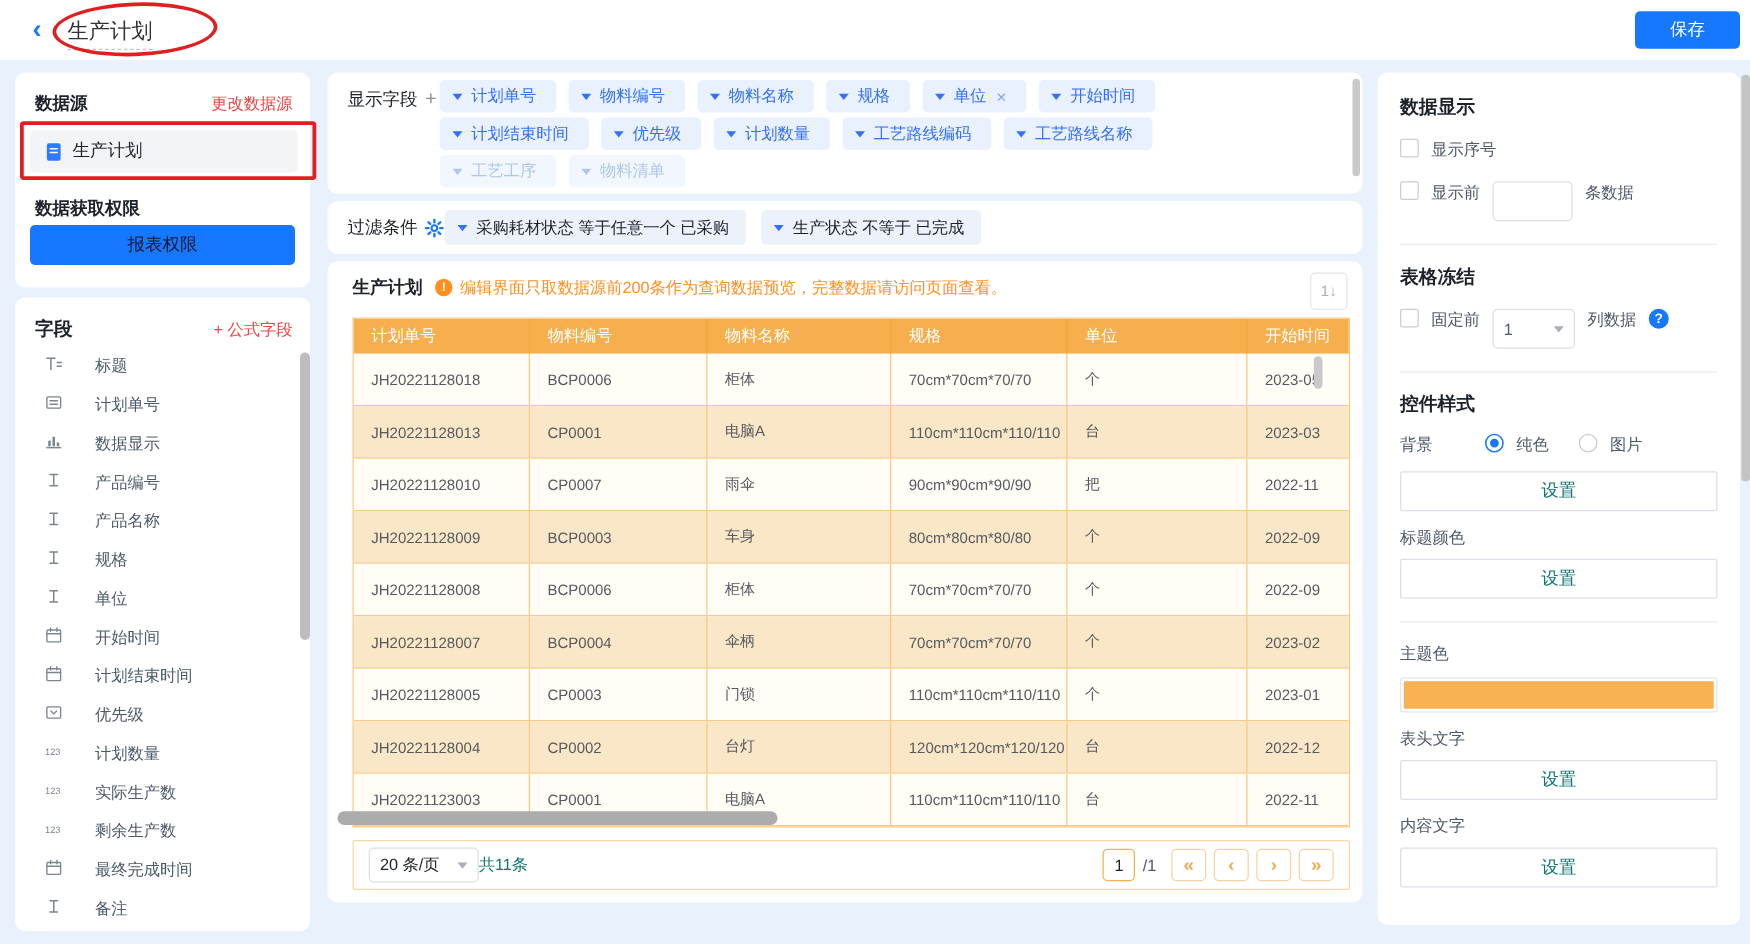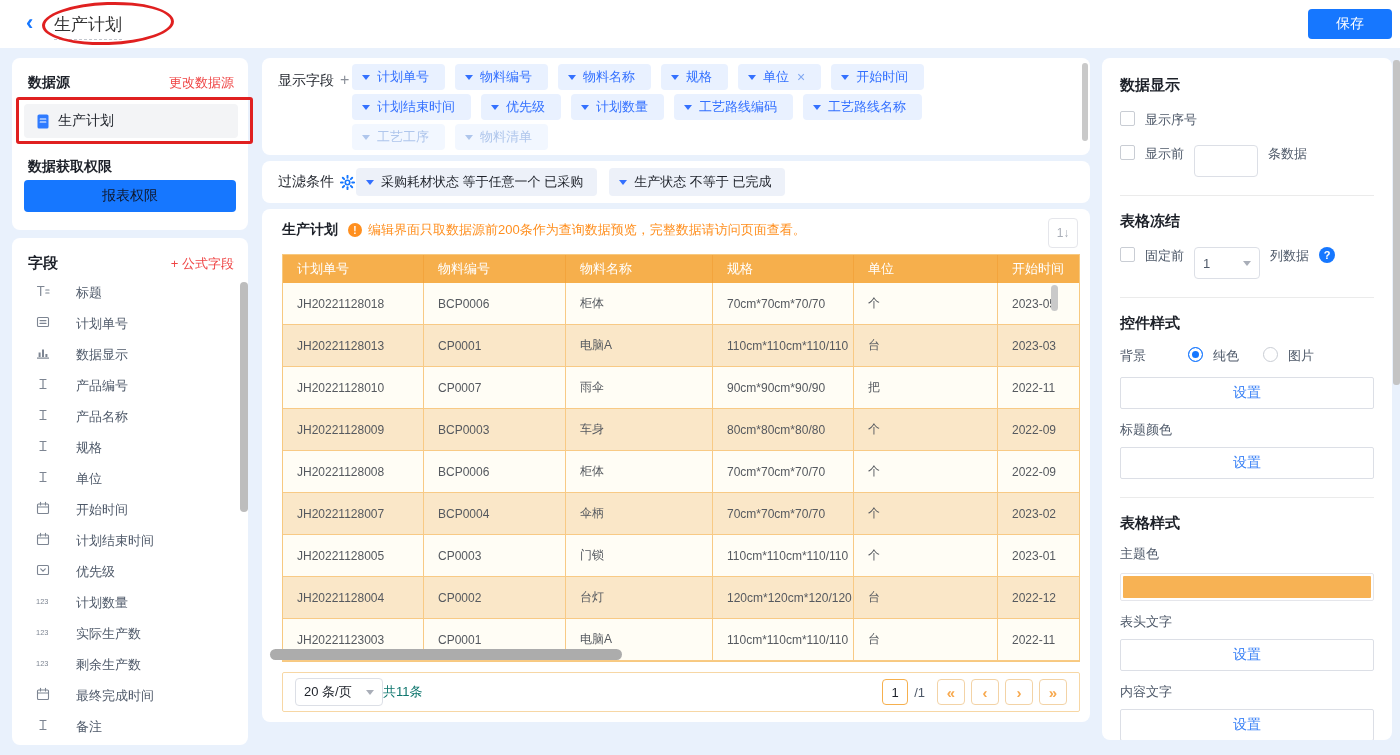--- a/index.html
+++ b/index.html
@@ -81,21 +81,21 @@
   .card-set { left:1102px; top:58px; width:290px; height:682px; overflow:hidden; padding:18px; }
   .set-sec-title { font-size:15px; font-weight:bold; color:#1D2129; }
   .setrow { display:flex; align-items:flex-start; gap:10px; margin-top:16px; font-size:13px; color:#4E5969; }
   .cb { width:15px; height:15px; border:1px solid #C9CDD4; border-radius:2px; background:#fff; flex:none; cursor:pointer; }
   .mini-input { width:64px; height:32px; border:1px solid #DCDFE6; border-radius:4px; background:#fff; font-family:inherit; padding:0 6px; font-size:13px; }
   .mini-select { width:66px; height:32px; border:1px solid #DCDFE6; border-radius:4px; background:#fff; display:flex; align-items:center; justify-content:space-between; padding:0 8px; font-size:13px; color:#4E5969; cursor:pointer; }
   .qicon { width:16px; height:16px; border-radius:50%; background:#1677FF; color:#fff; font-size:11px; font-weight:bold; display:inline-flex; align-items:center; justify-content:center; cursor:pointer; }
   .divider { height:1px; background:#EBEBEB; margin:18px 0 16px 0; }
   .radio { width:15px; height:15px; border-radius:50%; border:1px solid #C9CDD4; background:#fff; flex:none; cursor:pointer; }
   .radio.sel { border:1.5px solid #1677FF; background:#1677FF; box-shadow:inset 0 0 0 3px #fff; }
-  .setbtn { width:100%; height:32px; border:1px solid #DCDFE6; border-radius:2px; background:#fff; font-size:14px; color:#3b82f6; margin-top:12px; cursor:pointer; font-family:inherit; }
+  .setbtn { width:100%; height:32px; border:1px solid #DCDFE6; border-radius:2px; background:#fff; font-size:14px; color:#0f766e; margin-top:12px; cursor:pointer; font-family:inherit; }
   .sublabel { font-size:13px; color:#4E5969; margin-top:12px; }
   .swatch-outer { margin-top:10px; border:1px solid #E5E6EB; border-radius:2px; padding:2px; cursor:pointer; }
   .swatch { height:22px; background:#F7B254; border-radius:1px; }
   .page-scroll { position:absolute; left:1393px; top:60px; width:7px; height:325px; background:#C4C4C4; border-radius:3px; }
 
   svg { display:block; }
 </style>
 </head>
 <body>
 
@@ -536,21 +536,20 @@
     <span class="radio sel"></span>
     <span>纯色</span>
     <span class="radio" style="margin-left:14px"></span>
     <span>图片</span>
   </div>
   <button class="setbtn">设置</button>
   <div class="sublabel">标题颜色</div>
   <button class="setbtn" style="margin-top:8px">设置</button>
   <div class="divider"></div>
 
-  <div class="set-sec-title">表格样式</div>
   <div class="sublabel">主题色</div>
   <div class="swatch-outer">
       <div class="swatch"></div>
     </div>
   <div class="sublabel">表头文字</div>
   <button class="setbtn" style="margin-top:8px">设置</button>
   <div class="sublabel">内容文字</div>
   <button class="setbtn" style="margin-top:8px">设置</button>
   
   

